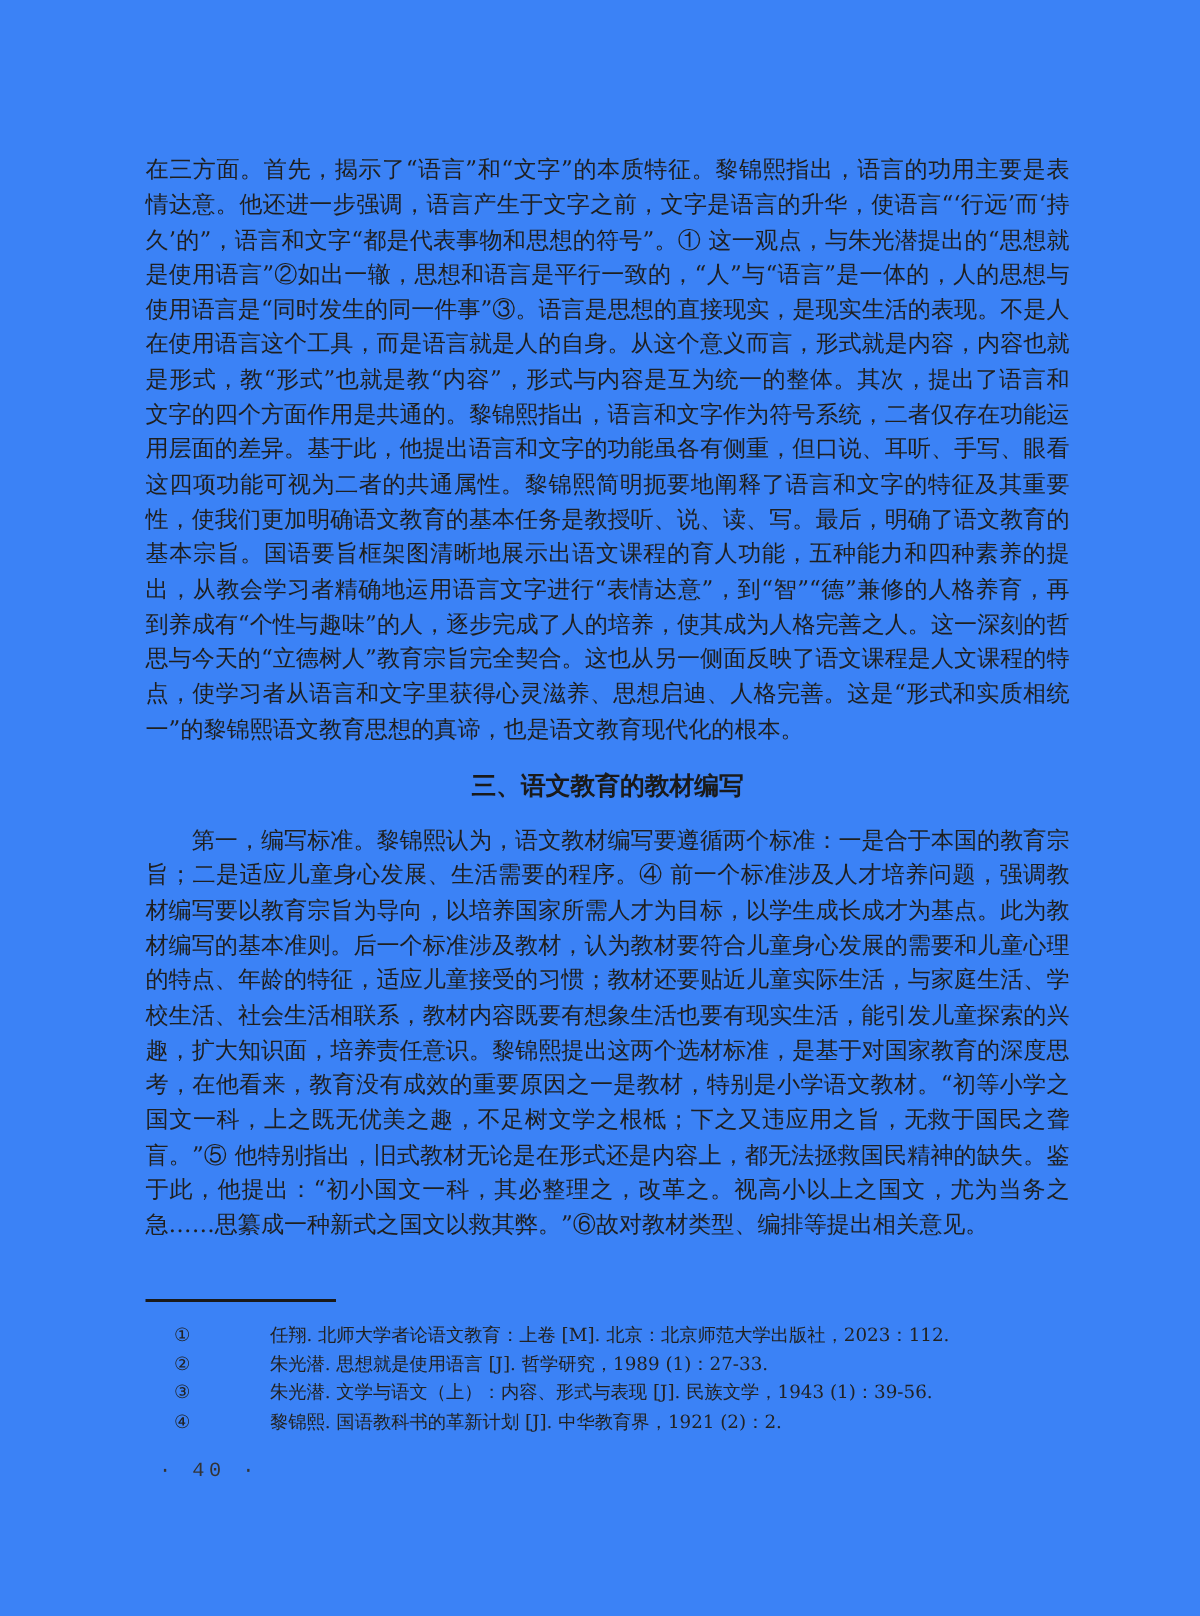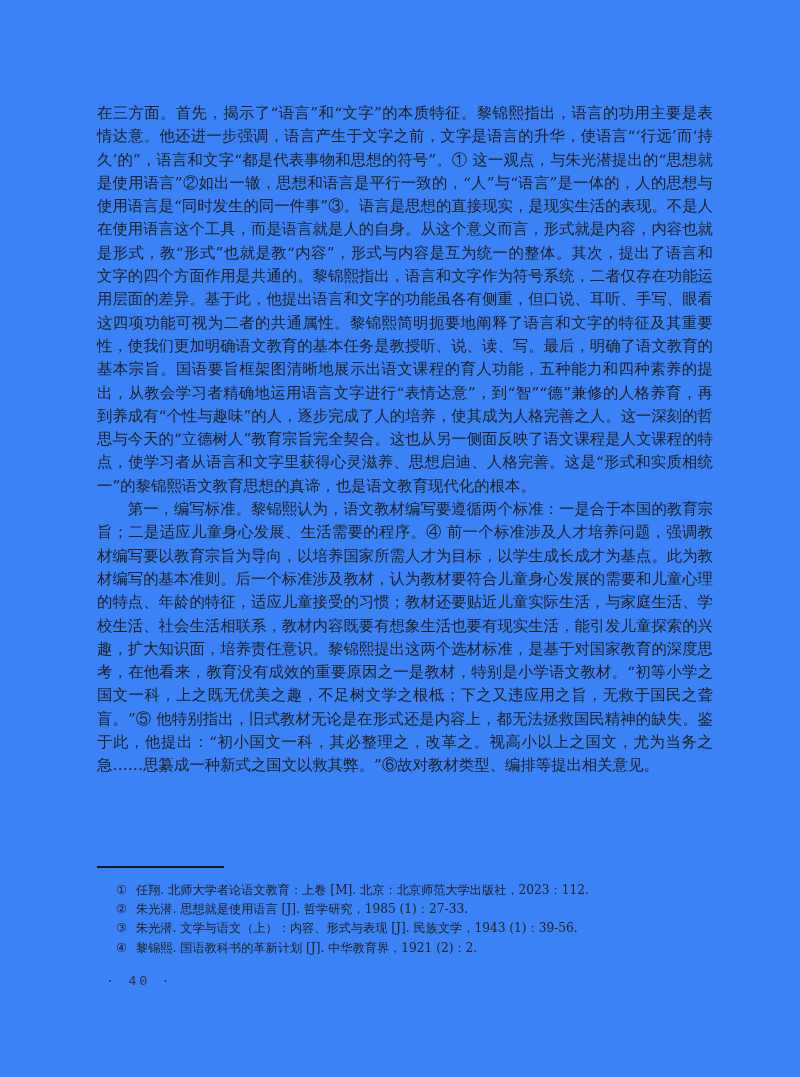--- a/index.html
+++ b/index.html
@@ -61,55 +61,57 @@
     color: #222222;
     text-align: justify;
   }
   .fn-marker {
     flex: 0 0 auto;
     margin-right: 9px;
     white-space: nowrap;
   }
   .fn-text {
     flex: 1 1 auto;
+    margin-left: 44px;
   }
   .page-num {
     position: absolute;
     left: 106px;
     top: 973px;
     font-size: 13.5px;
     line-height: 18px;
     color: #333333;
     letter-spacing: 3px;
     font-family: Liberation Mono, monospace;
   }
 </style>
 </head>
 <body>
 
 <div class="page">
 
   <div class="content">
     <p class="body-para">在三方面。首先，揭示了“语言”和“文字”的本质特征。黎锦熙指出，语言的功用主要是表情达意。他还进一步强调，语言产生于文字之前，文字是语言的升华，使语言“‘行远’而‘持久’的”，语言和文字“都是代表事物和思想的符号”。① 这一观点，与朱光潜提出的“思想就是使用语言”②如出一辙，思想和语言是平行一致的，“人”与“语言”是一体的，人的思想与使用语言是“同时发生的同一件事”③。语言是思想的直接现实，是现实生活的表现。不是人在使用语言这个工具，而是语言就是人的自身。从这个意义而言，形式就是内容，内容也就是形式，教“形式”也就是教“内容”，形式与内容是互为统一的整体。其次，提出了语言和文字的四个方面作用是共通的。黎锦熙指出，语言和文字作为符号系统，二者仅存在功能运用层面的差异。基于此，他提出语言和文字的功能虽各有侧重，但口说、耳听、手写、眼看这四项功能可视为二者的共通属性。黎锦熙简明扼要地阐释了语言和文字的特征及其重要性，使我们更加明确语文教育的基本任务是教授听、说、读、写。最后，明确了语文教育的基本宗旨。国语要旨框架图清晰地展示出语文课程的育人功能，五种能力和四种素养的提出，从教会学习者精确地运用语言文字进行“表情达意”，到“智”“德”兼修的人格养育，再到养成有“个性与趣味”的人，逐步完成了人的培养，使其成为人格完善之人。这一深刻的哲思与今天的“立德树人”教育宗旨完全契合。这也从另一侧面反映了语文课程是人文课程的特点，使学习者从语言和文字里获得心灵滋养、思想启迪、人格完善。这是“形式和实质相统一”的黎锦熙语文教育思想的真谛，也是语文教育现代化的根本。</p>
 
+    <h2 class="section-heading">三、语文教育的教材编写</h2>
 
 
     <p class="body-para indent">第一，编写标准。黎锦熙认为，语文教材编写要遵循两个标准：一是合于本国的教育宗旨；二是适应儿童身心发展、生活需要的程序。④ 前一个标准涉及人才培养问题，强调教材编写要以教育宗旨为导向，以培养国家所需人才为目标，以学生成长成才为基点。此为教材编写的基本准则。后一个标准涉及教材，认为教材要符合儿童身心发展的需要和儿童心理的特点、年龄的特征，适应儿童接受的习惯；教材还要贴近儿童实际生活，与家庭生活、学校生活、社会生活相联系，教材内容既要有想象生活也要有现实生活，能引发儿童探索的兴趣，扩大知识面，培养责任意识。黎锦熙提出这两个选材标准，是基于对国家教育的深度思考，在他看来，教育没有成效的重要原因之一是教材，特别是小学语文教材。“初等小学之国文一科，上之既无优美之趣，不足树文学之根柢；下之又违应用之旨，无救于国民之聋盲。”⑤ 他特别指出，旧式教材无论是在形式还是内容上，都无法拯救国民精神的缺失。鉴于此，他提出：“初小国文一科，其必整理之，改革之。视高小以上之国文，尤为当务之急……思纂成一种新式之国文以救其弊。”⑥故对教材类型、编排等提出相关意见。</p>
   </div>
 
   <div class="footnotes">
     <div class="fn-rule"></div>
 
     <div class="fn-row">
       <span class="fn-marker">①</span>
       <span class="fn-text">任翔. 北师大学者论语文教育：上卷 [M]. 北京：北京师范大学出版社，2023：112.</span>
     </div>
     <div class="fn-row">
       <span class="fn-marker">②</span>
-      <span class="fn-text">朱光潜. 思想就是使用语言 [J]. 哲学研究，1985 (1)：27-33.</span>
+      <span class="fn-text">朱光潜. 思想就是使用语言 [J]. 哲学研究，1989 (1)：27-33.</span>
     </div>
     <div class="fn-row">
       <span class="fn-marker">③</span>
       <span class="fn-text">朱光潜. 文学与语文（上）：内容、形式与表现 [J]. 民族文学，1943 (1)：39-56.</span>
     </div>
     <div class="fn-row">
       <span class="fn-marker">④</span>
       <span class="fn-text">黎锦熙. 国语教科书的革新计划 [J]. 中华教育界，1921 (2)：2.</span>
     </div>
   </div>

